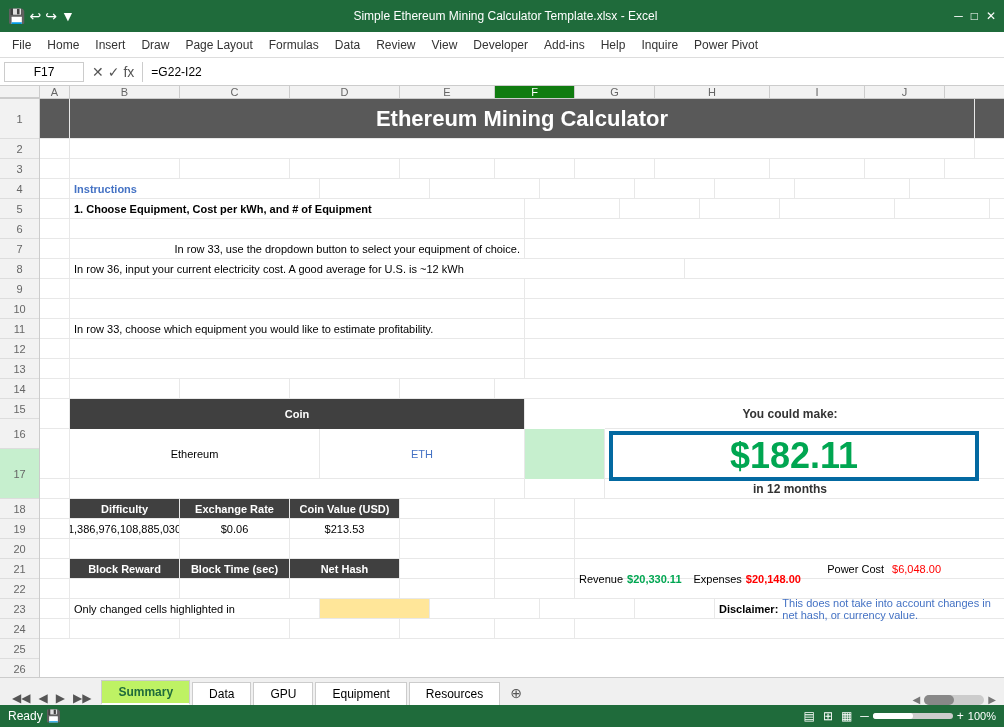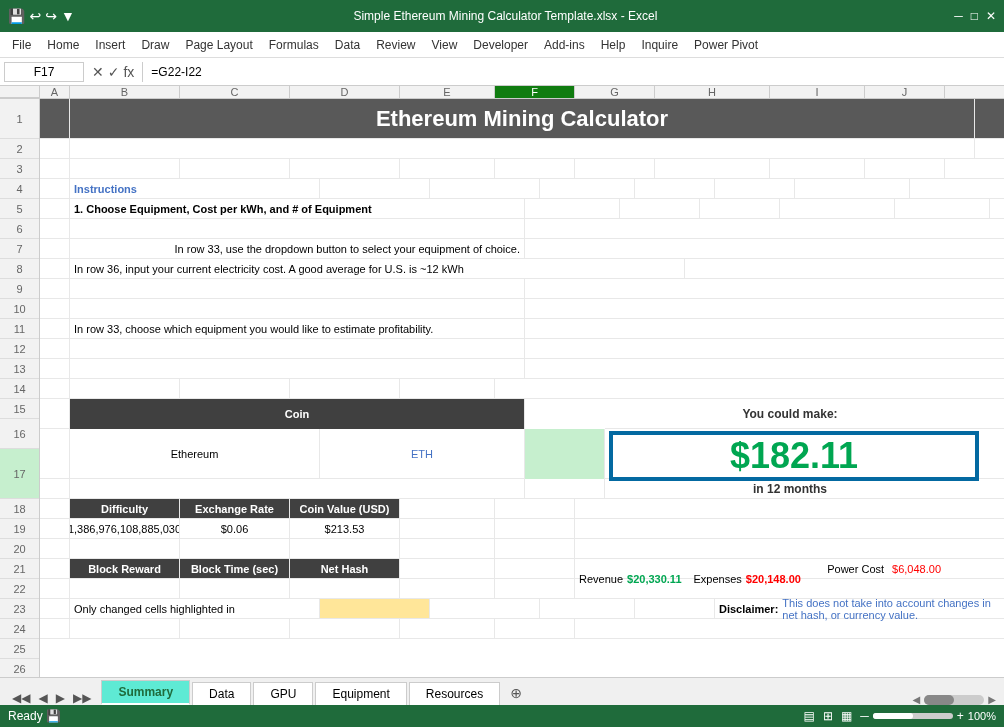--- a/index.html
+++ b/index.html
@@ -29,21 +29,21 @@
     .col-f { width: 80px; }
     .col-g { width: 80px; }
     .col-h { width: 115px; }
     .col-i { width: 95px; }
     .col-j { width: 80px; }
     .row-num { height: 20px; border-bottom: 1px solid #ddd; text-align: center; font-size: 11px; color: #666; line-height: 20px; }
 
     
     .sheet-tabs { background: #f0f0f0; height: 28px; display: flex; align-items: flex-end; border-top: 1px solid #ccc; padding-left: 8px; gap: 2px; }
     .sheet-tab { padding: 4px 16px; font-size: 12px; cursor: pointer; border: 1px solid #ccc; border-bottom: none; background: #fff; }
-    .sheet-tab.active { background: #5eead4; border-bottom: 2px solid white; color: #1f6b3b; font-weight: bold; }
+    .sheet-tab.active { background: #bef264; border-bottom: 2px solid white; color: #1f6b3b; font-weight: bold; }
     .add-sheet { padding: 4px 8px; font-size: 14px; cursor: pointer; color: #555; }
 
     
     .status-bar { background: #1f6b3b; color: white; height: 22px; display: flex; align-items: center; padding: 0 8px; font-size: 12px; justify-content: space-between; }
 
     
     .grid-wrapper { display: flex; flex-direction: column; height: calc(727px - 32px - 26px - 28px - 28px - 22px); overflow: hidden; }
     .grid-header { display: flex; background: #f2f2f2; border-bottom: 1px solid #ccc; }
     .grid-body { display: flex; flex: 1; overflow: hidden; }
     .row-numbers { background: #f2f2f2; border-right: 1px solid #ccc; min-width: 40px; }

